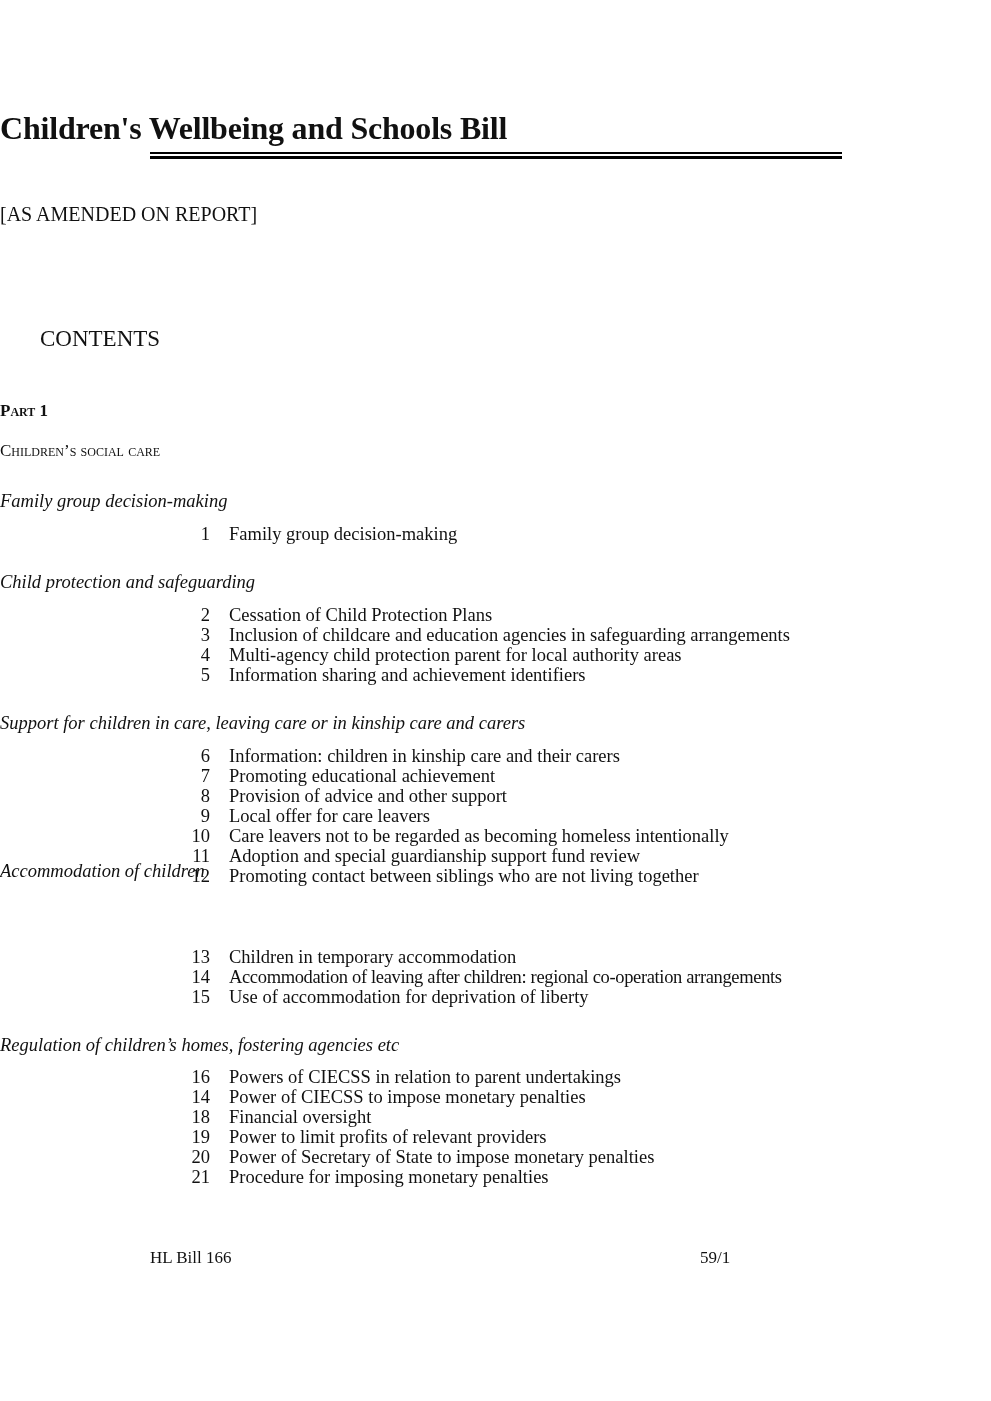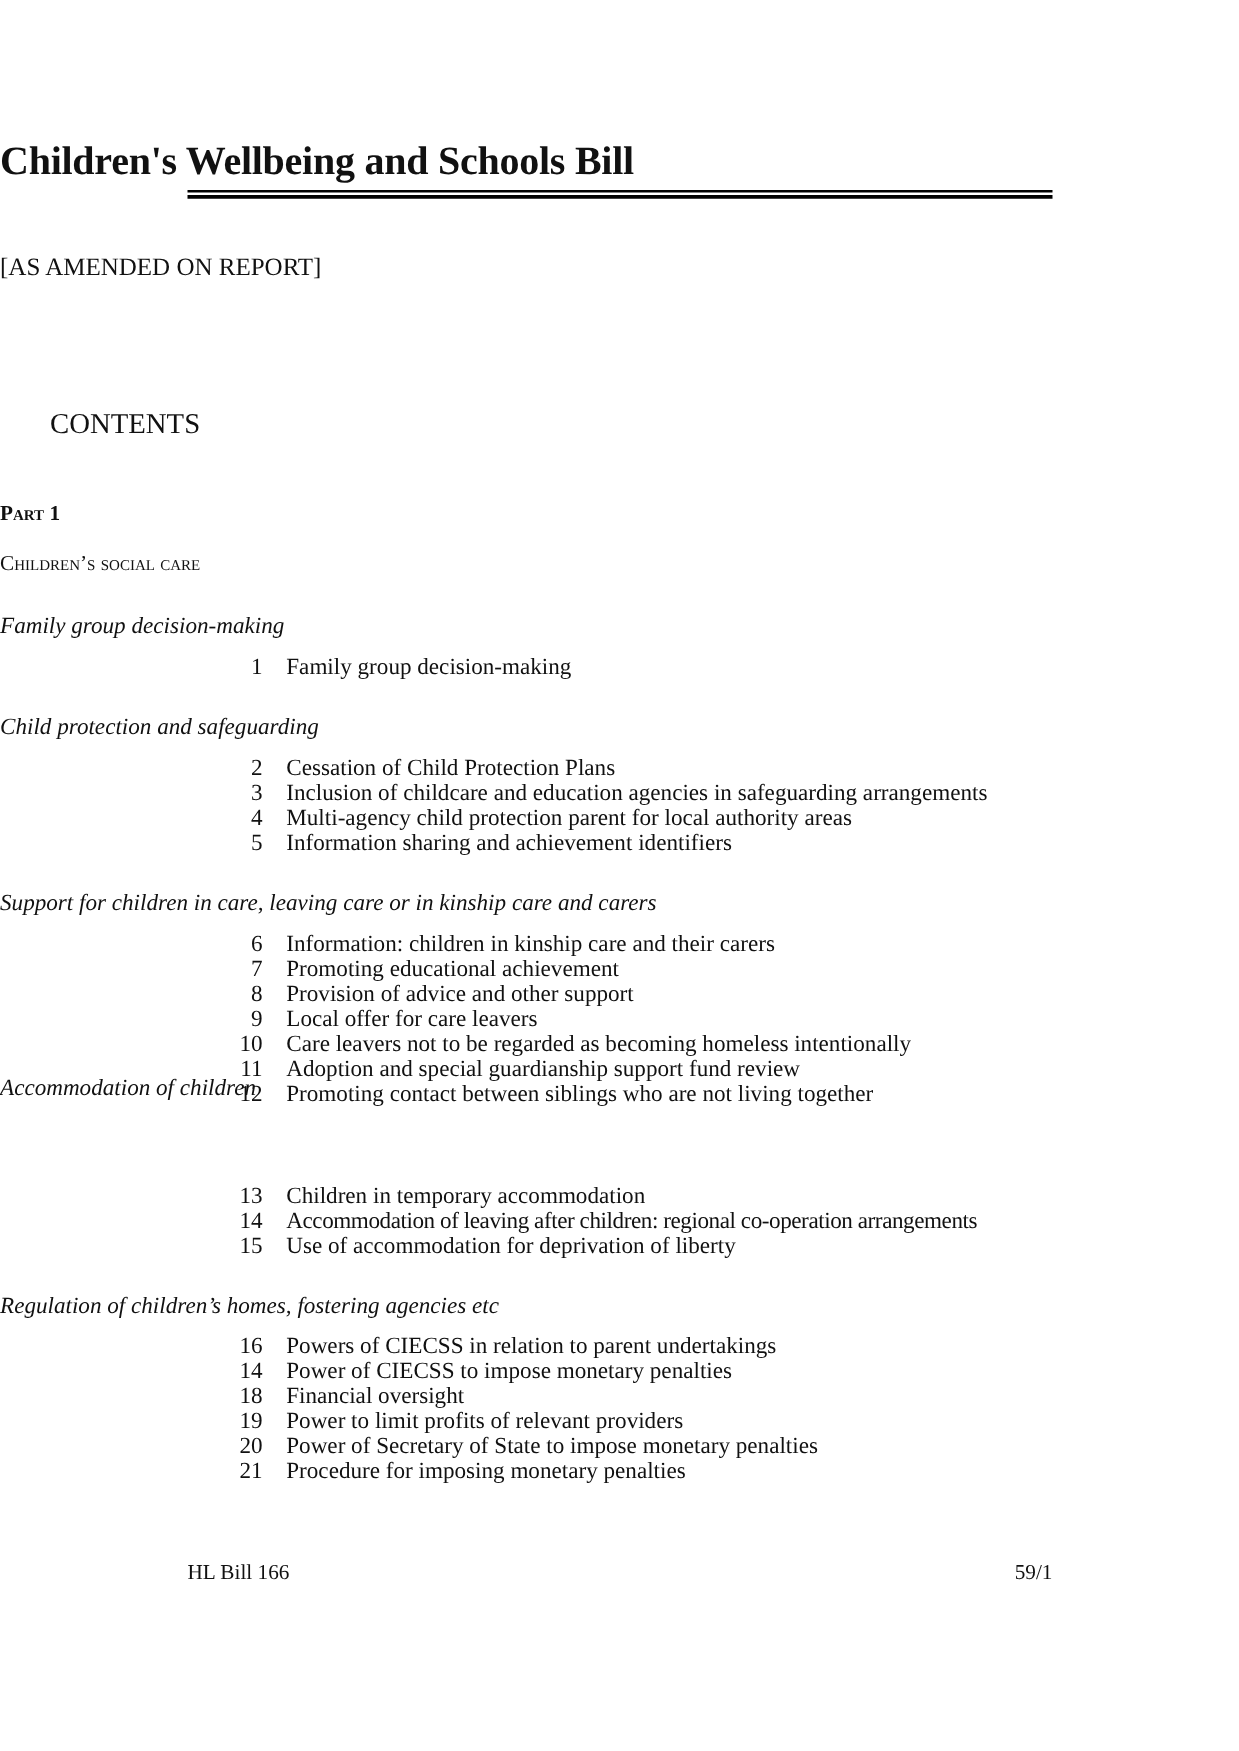--- a/index.html
+++ b/index.html
@@ -12,21 +12,21 @@
   #rule-thick { top: 156px; left: 150px; width: 692px; height: 3px; background: #000; }
   #subtitle { top: 203px; font-size: 20px; }
   #contents { top: 326px; font-size: 23px; padding-left: 40px; }
   #part { top: 401px; font-size: 17px; font-weight: bold; font-variant: small-caps; }
   #part-title { top: 441px; font-size: 17px; font-variant: small-caps; }
   .heading { font-style: italic; font-size: 18.5px; }
   .item { left: 150px; height: 20px; font-size: 18.5px; line-height: 20px; white-space: nowrap; }
   .item .num { position: absolute; left: 0; width: 60px; text-align: right; }
   .item .txt { position: absolute; left: 79px; }
   #footer-left { left: 150px; top: 1248px; font-size: 17px; }
-  #footer-right { left: 700px; width: 142px; text-align: right; top: 1248px; font-size: 17px; }
+  #footer-right { left: 700px; width: 142px; top: 1248px; font-size: 17px; }
 </style>
 </head>
 <body>
 
 <div id="title" class="abs center">Children's Wellbeing and Schools Bill</div>
 <div id="rule-thin" class="abs"></div>
 <div id="rule-thick" class="abs"></div>
 <div id="subtitle" class="abs center">[AS AMENDED ON REPORT]</div>
 <div id="contents" class="abs center">CONTENTS</div>
 <div id="part" class="abs center">Part 1</div>

